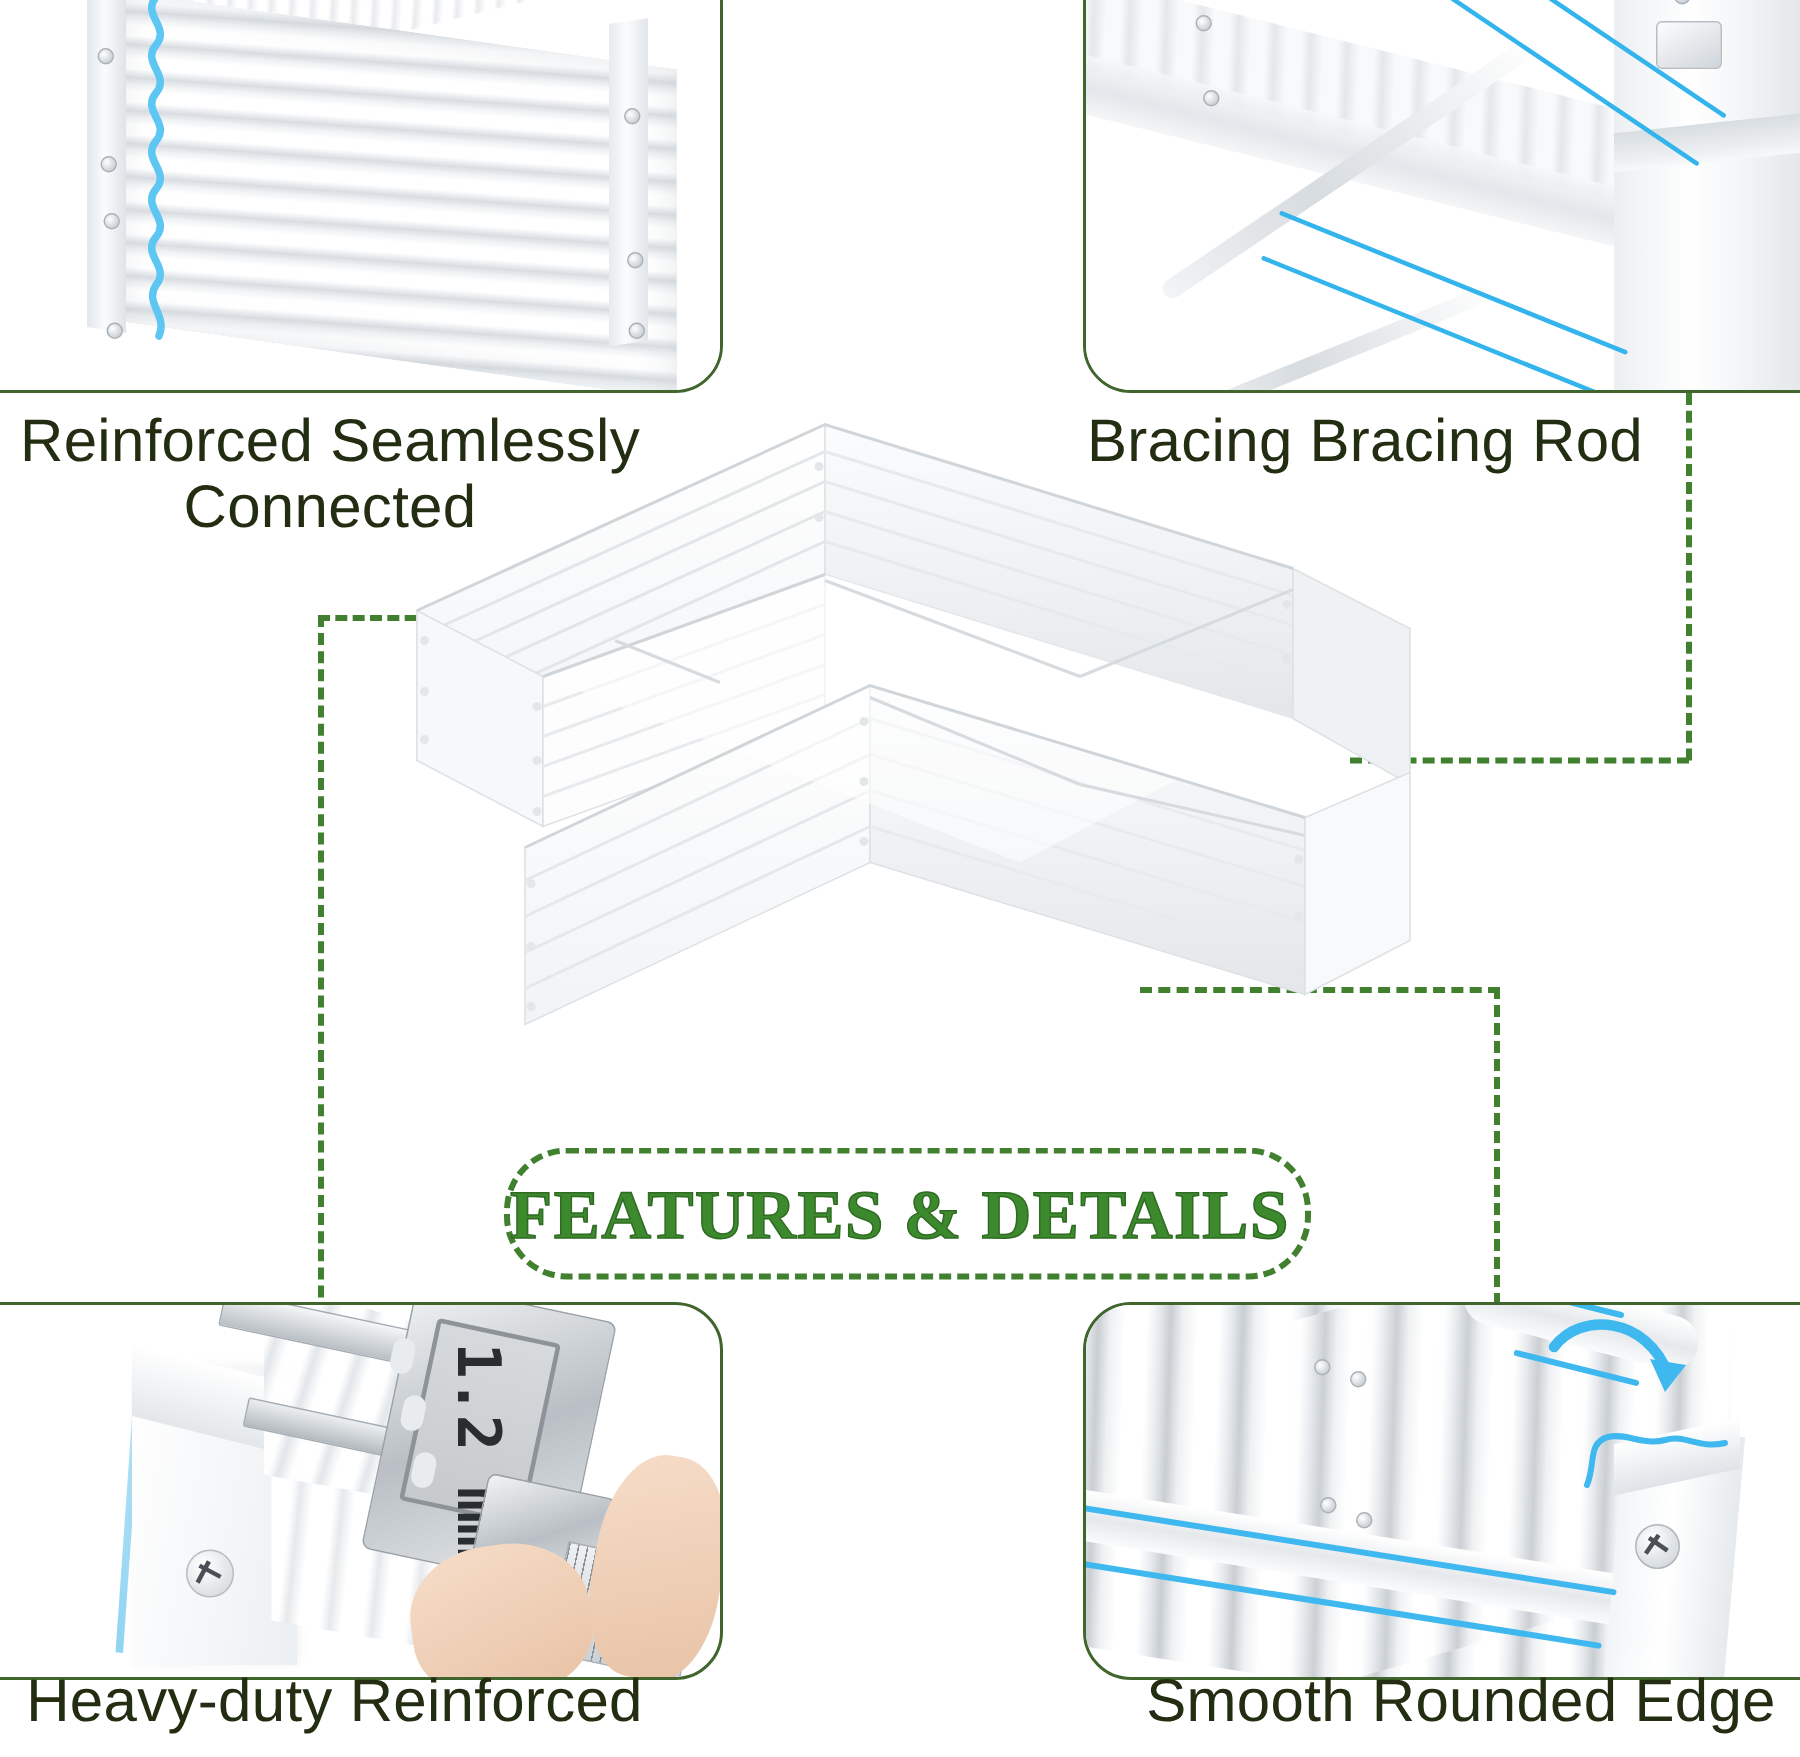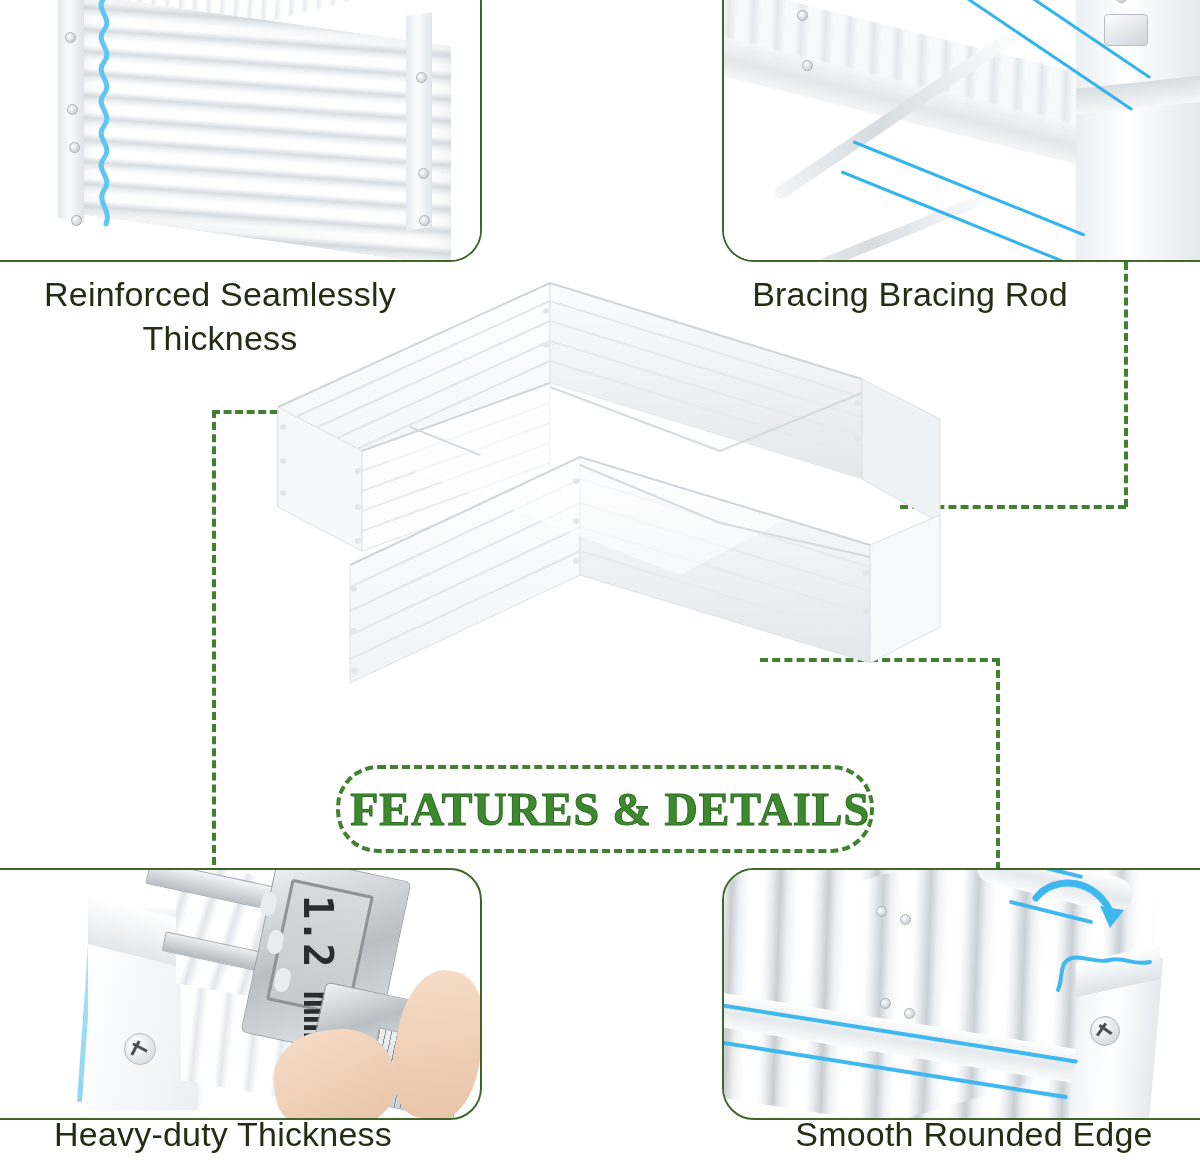--- a/index.html
+++ b/index.html
@@ -5,30 +5,30 @@
   html,body{margin:0;padding:0;background:#ffffff;}
   body{width:1200px;height:1171px;position:relative;overflow:hidden;
        font-family:"Liberation Sans","DejaVu Sans",sans-serif;color:#2b3a17;}
 
   
   .card{position:absolute;border:2px solid #41662d;border-radius:32px;
         overflow:hidden;background:#ffffff;}
   .card .photo{position:absolute;inset:0;}
 
   
-  .caption{position:absolute;font-size:34px;line-height:44px;color:#232d12;
+  .caption{position:absolute;font-size:40px;line-height:44px;color:#232d12;
            text-align:center;font-weight:400;letter-spacing:.2px;}
 
   
   .dash-v{position:absolute;border-left:4px dashed #41802f;}
   .dash-h{position:absolute;border-top:4px dashed #41802f;}
 
   
   .badge{position:absolute;border:4px dashed #41802f;border-radius:42px;
-         background:#ffffff;display:flex;align-items:center;justify-content:flex-end;}
+         background:#ffffff;display:flex;align-items:center;justify-content:flex-start;}
   .badge span{font-family:"Liberation Serif","DejaVu Serif",serif;font-weight:bold;
               font-size:46px;letter-spacing:1px;color:#3d8a2e;
               -webkit-text-stroke:1px #2f6b22;}
 
   
   .p1-bg{position:absolute;inset:0;background:#ffffff;}
   .p1-panel{position:absolute;left:113px;top:22px;width:372px;height:220px;
       background:
         repeating-linear-gradient(176deg,
           #ffffff 0px,#ffffff 7px,#f2f4f6 9px,#d9dde1 13px,#eef1f3 17px,#ffffff 22px),
@@ -98,21 +98,21 @@
     <span class="scr" style="left:453px;top:243px;"></span>
     <svg class="p1-wave" width="36" height="232">
       <path d="M14 2 C4 14 24 22 14 34 C4 46 24 54 14 66 C4 78 24 86 14 98
                C4 110 24 118 14 130 C4 142 24 150 14 162 C4 174 24 182 14 194
                C6 206 22 214 16 228" fill="none" stroke="#5ec6f2" stroke-width="5" stroke-linecap="round"></path>
     </svg>
   </div>
 </div>
 <div class="caption" style="left:0px;top:272px;width:440px;">
   <div>Reinforced Seamlessly</div>
-  <div>Thickness</div>
+  <div>Connected</div>
 </div>
 
 <div class="card" style="left:722px;top:-30px;width:520px;height:288px;">
   <div class="photo" style="background:linear-gradient(180deg,#ffffff,#ffffff);">
 
     <div class="p2-rail" style="left:-10px;top:10px;width:420px;height:62px;
          transform:skewY(14deg);transform-origin:left top;
          background:repeating-linear-gradient(92deg,#f7f9fa 0,#f7f9fa 10px,#e4e8eb 16px,#f7f9fa 24px);"></div>
     <div class="p2-rail" style="left:-10px;top:62px;width:420px;height:40px;
          transform:skewY(14deg);transform-origin:left top;opacity:.85;"></div>
@@ -328,21 +328,21 @@
          transform:rotate(12deg);border:1px solid #a9b0b6;"></div>
 
     <div style="position:absolute;left:362px;top:188px;width:46px;height:46px;border-radius:50%;
          background:radial-gradient(circle at 35% 30%,#ffffff,#a8afb5);border:1px solid #8d9399;"></div>
 
     <div class="hand" style="left:308px;top:160px;width:120px;height:100px;transform:rotate(-8deg);"></div>
     <div class="hand" style="left:430px;top:100px;width:86px;height:150px;transform:rotate(10deg);"></div>
   </div>
 </div>
 <div class="caption" style="left:0px;top:1112px;width:446px;">
-  <div>Heavy-duty Thickness</div>
+  <div>Heavy-duty Reinforced</div>
 </div>
 
 <div class="card" style="left:722px;top:868px;width:520px;height:248px;">
   <div class="photo">
 
     <div class="p4-corr" style="left:-20px;top:-12px;width:420px;height:270px;
          transform:skewY(9deg);"></div>
     <div class="p4-corr" style="left:130px;top:-30px;width:300px;height:250px;
          transform:skewY(-16deg);opacity:.92;"></div>
 

